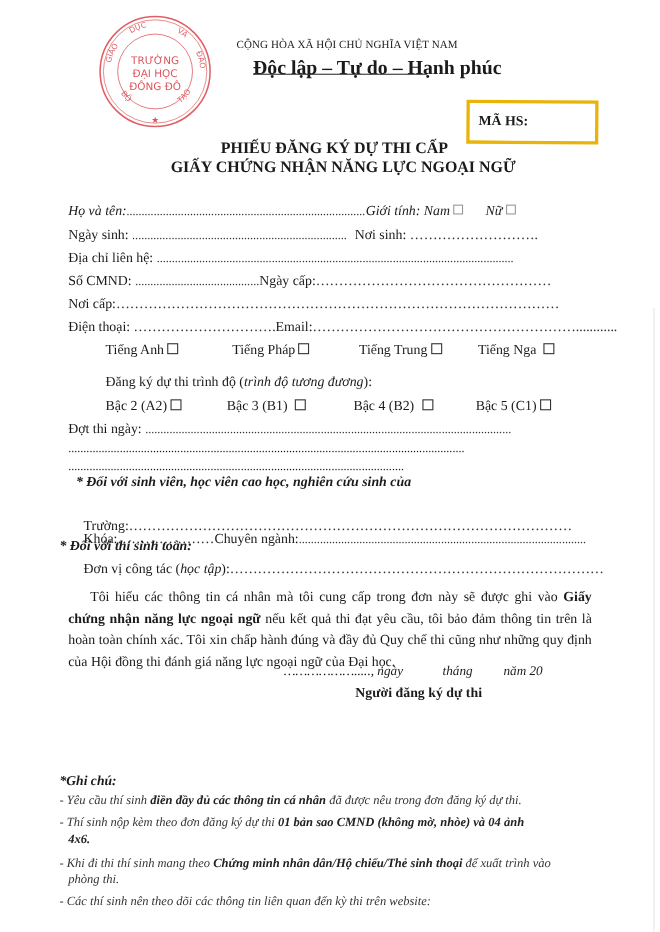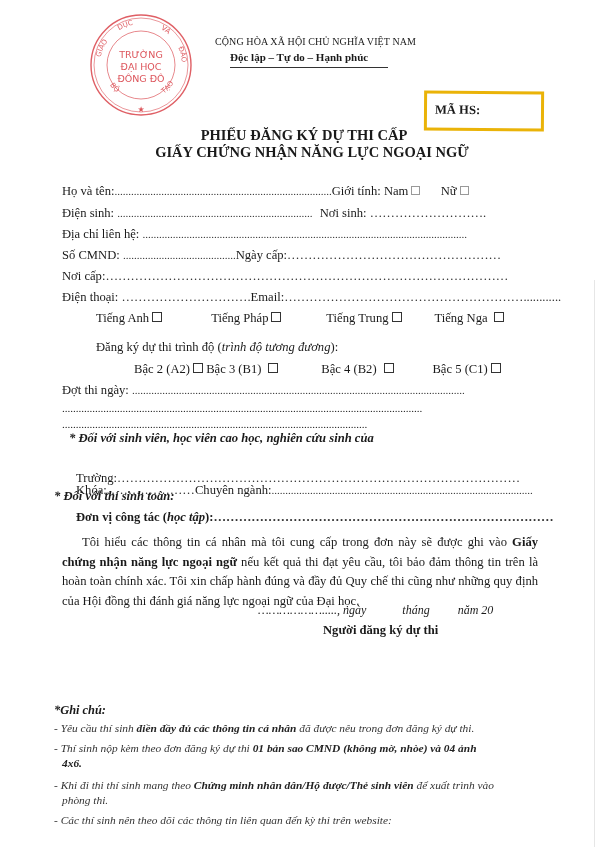--- a/index.html
+++ b/index.html
@@ -9,21 +9,21 @@
     color: #1a1a1a;
   }
   .abs { position: absolute; white-space: nowrap; }
   .b { font-weight: bold; }
   .i { font-style: italic; }
 
   
   .stamp { position: absolute; left: 88px; top: 12px; width: 106px; height: 106px; }
 
   .national { left: 215px; top: 36px; font-size: 10px; letter-spacing: 0.1px; }
-  .motto { left: 230px; top: 51px; font-size: 11px; font-weight: bold; }
+  .motto { left: 230px; top: 51px; font-size: 18px; font-weight: bold; }
   .motto-line { position: absolute; left: 230px; top: 67px; width: 158px; border-top: 1px solid #333; }
 
   .mahs-box {
     position: absolute; left: 424px; top: 91px; width: 114px; height: 34px;
     border: 3px solid #eab308; transform: rotate(0.4deg);
   }
   .mahs-label { position: absolute; left: 8px; top: 9px; font-size: 12.6px; font-weight: bold; }
 
   .title1 { left: 0; width: 600px; text-align: center; top: 127px; font-size: 14.5px; font-weight: bold; padding-left: 8px; box-sizing: border-box; }
   .title2 { left: 0; width: 600px; text-align: center; top: 144px; font-size: 14.5px; font-weight: bold; padding-left: 24px; box-sizing: border-box; }
@@ -83,29 +83,29 @@
 <div class="abs motto">Độc lập – Tự do – Hạnh phúc</div>
 <div class="motto-line"></div>
 
 <div class="mahs-box">
   <span class="mahs-label">MÃ HS:</span>
 </div>
 
 <div class="abs title1">PHIẾU ĐĂNG KÝ DỰ THI CẤP</div>
 <div class="abs title2">GIẤY CHỨNG NHẬN NĂNG LỰC NGOẠI NGỮ</div>
 
-<div class="row" style="top:184px;">
+<div class="row" style="top:184px;font-style:italic;">
   <span>Họ và tên:</span><span class="dotfill" style="font-size:11px;">...............................................................................</span><span>Giới tính:</span>
   <span>Nam</span><span class="cb light"></span>
   <span style="display:inline-block;width:14px;"></span>
   <span>Nữ</span><span class="cb light"></span>
 </div>
 
 <div class="row" style="top:206px;">
-  <span>Điện sinh:</span>
+  <span>Ngày sinh:</span>
   <span class="dotfill" style="font-size:11px;">.......................................................................</span>
   <span style="margin-left:4px;">Nơi sinh:</span>
   <span class="dotfill">……………………….</span>
 </div>
 
 <div class="row" style="top:227px;">
   <span>Địa chỉ liên hệ:</span>
   <span class="dotfill" style="font-size:11px;">......................................................................................................................</span>
 </div>
 
@@ -128,21 +128,21 @@
   <span style="display:inline-block;width:112px;"><span>Tiếng Pháp</span><span class="cb"></span></span>
   <span style="display:inline-block;width:105px;"><span>Tiếng Trung</span><span class="cb"></span></span>
   <span style="display:inline-block;"><span>Tiếng Nga</span><span class="cb" style="margin-left:6px;"></span></span>
 </div>
 
 <div class="row" style="top:340px; left:96px;">
   <span>Đăng ký dự thi trình độ (</span><span class="i">trình độ tương đương</span><span>):</span>
 </div>
 
 <div class="row" style="top:362px; left:96px;">
-  <span style="display:inline-block;width:107px;text-align:right;"><span>Bậc 2 (A2)</span><span class="cb"></span></span>
+  <span style="display:inline-block;width:107px;"><span>Bậc 2 (A2)</span><span class="cb"></span></span>
   <span style="display:inline-block;width:112px;"><span>Bậc 3 (B1)</span><span class="cb" style="margin-left:7px;"></span></span>
   <span style="display:inline-block;width:108px;"><span>Bậc 4 (B2)</span><span class="cb" style="margin-left:7px;"></span></span>
   <span style="display:inline-block;"><span>Bậc 5 (C1)</span><span class="cb"></span></span>
 </div>
 
 <div class="row" style="top:383px;">
   <span>Đợt thi ngày:</span>
   <span class="dotfill" style="font-size:11px;">.........................................................................................................................</span>
 </div>
 <div class="row" style="top:402px; font-size:11px;">...................................................................................................................................</div>
@@ -150,21 +150,21 @@
 
 <div class="row b i" style="top:431px; left:69px;">* Đối với sinh viên, học viên cao học, nghiên cứu sinh của</div>
 <div class="row" style="top:451px; left:76px;margin-top:32px;">
   <span>Khóa:</span><span class="dotfill">…………………</span><span>Chuyên ngành:</span><span class="dotfill" style="font-size:11px;">...............................................................................................</span>
 </div>
 <div class="row" style="top:471px; left:76px;">
   <span>Trường:</span><span class="dotfill">……………………………………………………………………………………</span>
 </div>
 
 <div class="row b i" style="top:489px; left:54px;">* Đối với thí sinh toàn:</div>
-<div class="row" style="top:510px; left:76px;font-weight:bold;">
+<div class="row" style="top:510px; left:76px;">
   <span>Đơn vị công tác (</span><span class="i">học tập</span><span>):</span><span class="dotfill">………………………………………………………………………</span>
 </div>
 
 <div class="para" style="top:533px;">
   <span class="indent"></span><span>Tôi hiểu các thông tin cá nhân mà tôi cung cấp trong đơn này sẽ được ghi vào </span><b>Giấy chứng nhận năng lực ngoại ngữ</b><span> nếu kết quả thi đạt yêu cầu, tôi bảo đảm thông tin trên là hoàn toàn chính xác. Tôi xin chấp hành đúng và đầy đủ Quy chế thi cũng như những quy định của Hội đồng thi đánh giá năng lực ngoại ngữ của Đại học.</span>
 </div>
 
 <div class="row i" style="top:603px; left:258px; font-size:12px;">
   <span>……………….....,</span>
   <span>ngày</span>
@@ -172,17 +172,17 @@
   <span>tháng</span>
   <span style="display:inline-block;width:22px;"></span>
   <span>năm 20</span>
 </div>
 <div class="row b" style="top:623px; left:323px;text-align:right;">Người đăng ký dự thi</div>
 
 <div class="note b" style="top:703px; font-size:12.4px; color:#1a1a1a;">*Ghi chú:</div>
 <div class="note" style="top:722px;"><span>- Yêu cầu thí sinh </span><b>điền đầy đủ các thông tin cá nhân</b><span> đã được nêu trong đơn đăng ký dự thi.</span></div>
 <div class="note" style="top:742px;"><span>- Thí sinh nộp kèm theo đơn đăng ký dự thi </span><b>01 bản sao CMND (không mờ, nhòe) và 04 ảnh</b><span></span></div>
 <div class="note" style="top:757px; left:62px;"><b>4x6.</b></div>
-<div class="note" style="top:779px;"><span>- Khi đi thi thí sinh mang theo </span><b>Chứng minh nhân dân/Hộ được/Thẻ sinh viên</b><span> để xuất trình vào</span></div>
+<div class="note" style="top:779px;"><span>- Khi đi thi thí sinh mang theo </span><b>Chứng minh nhân dân/Hộ chiếu/Thẻ sinh thoại</b><span> để xuất trình vào</span></div>
 <div class="note" style="top:794px; left:62px;"><span>phòng thi.</span></div>
 <div class="note" style="top:814px;"><span>- Các thí sinh nên theo dõi các thông tin liên quan đến kỳ thi trên website:</span></div>
 
 <div class="right-edge"></div>
 
 </body></html>

